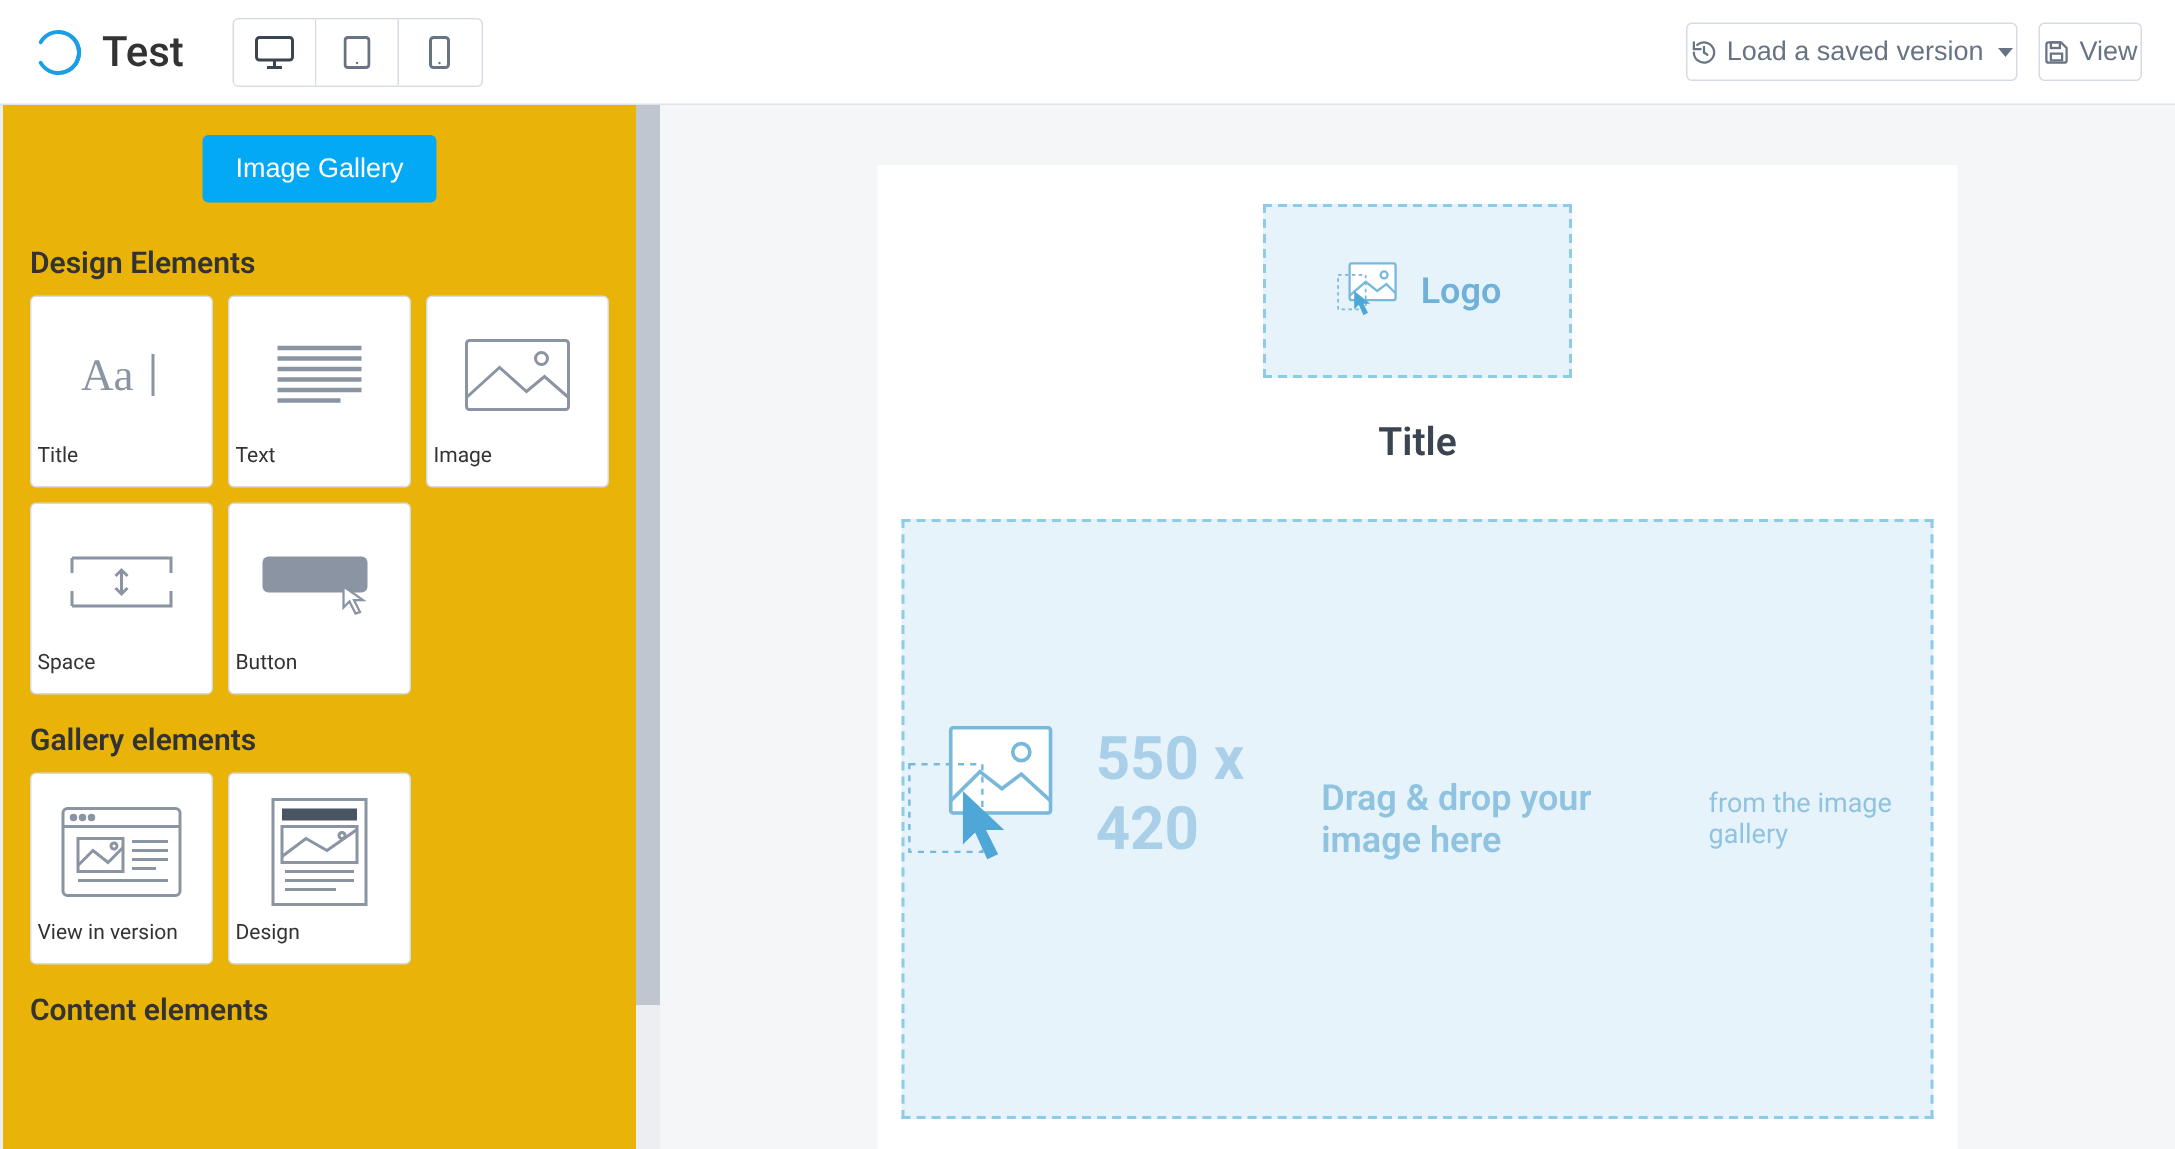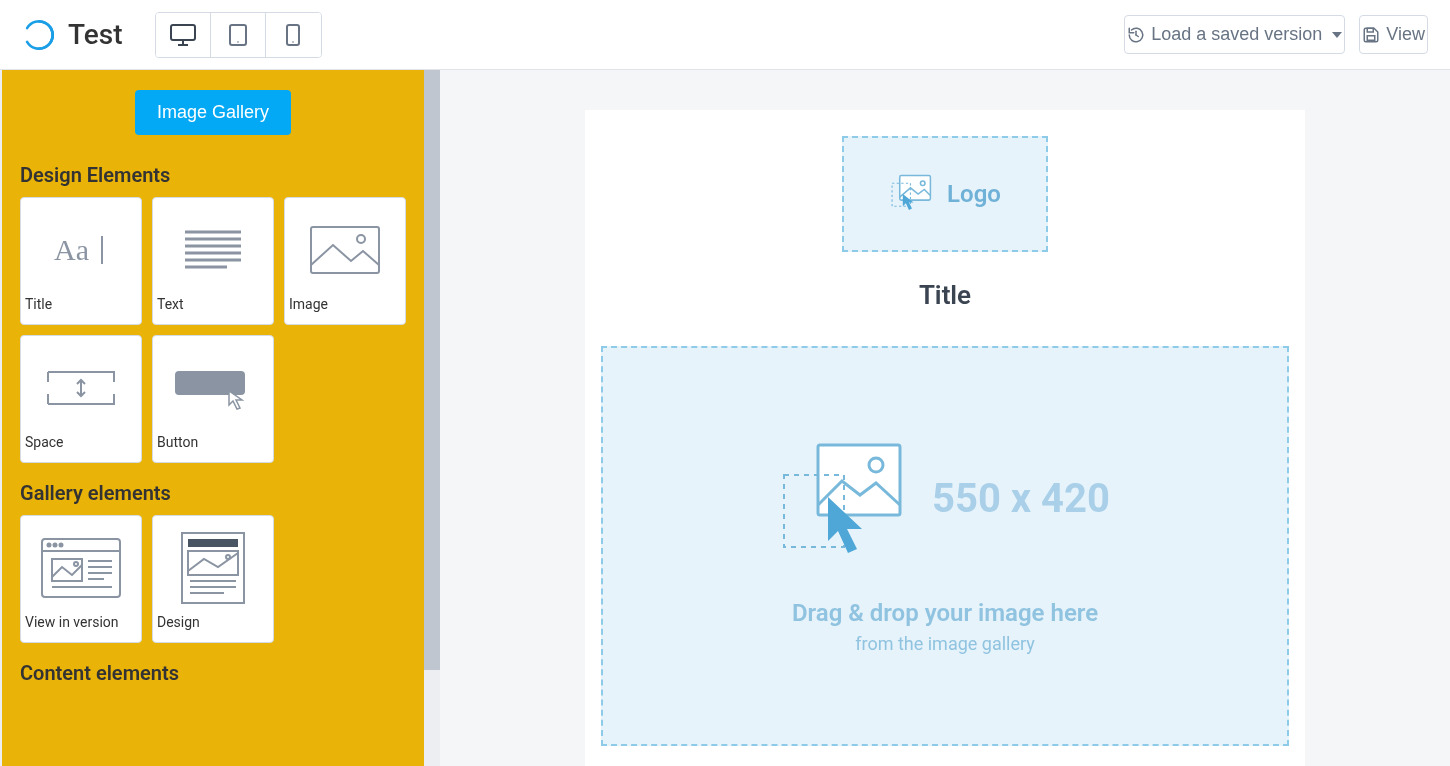--- a/index.html
+++ b/index.html
@@ -37,21 +37,21 @@
 
   
   .canvas-area { flex: 1; overflow: auto; padding: 40px 58px; }
   .canvas-page { width: 720px; margin: 0 auto; background: #fff; min-height: 700px; padding: 26px 0 0 0; }
 
   .logo-drop { width: 206px; height: 116px; margin: 0 auto 28px auto; border: 2px dashed #8ecbe9; background: #e7f3fb; display: flex; align-items: center; justify-content: center; gap: 12px; }
   .logo-drop-text { color: #6fb1d7; font-size: 24px; font-weight: 600; }
 
   .canvas-title { text-align: center; font-size: 26px; font-weight: 600; color: #3b4552; margin-bottom: 36px; }
 
-  .image-drop { margin: 0 16px; border: 2px dashed #8ecbe9; background: #e7f3fb; height: 400px; display: flex; flex-direction: column; align-items: center; justify-content: center; gap: 6px; }
+  .image-drop { margin: 0 16px; border: 2px dashed #8ecbe9; background: #e7f3fb; height: 400px; display: flex; flex-direction: row; align-items: center; justify-content: center; gap: 6px; }
   .image-drop-row { display: flex; align-items: center; gap: 22px; margin-bottom: 34px; }
   .image-drop-size { font-size: 40px; font-weight: 700; color: #a9d0e8; }
   .image-drop-line1 { font-size: 24px; font-weight: 600; color: #8fc3e0; }
   .image-drop-line2 { font-size: 18px; font-weight: 400; color: #8fc3e0; }
 
   
   svg.stroke { stroke: currentColor; fill: none; stroke-width: 2; }
 </style>
 </head>
 <body>

